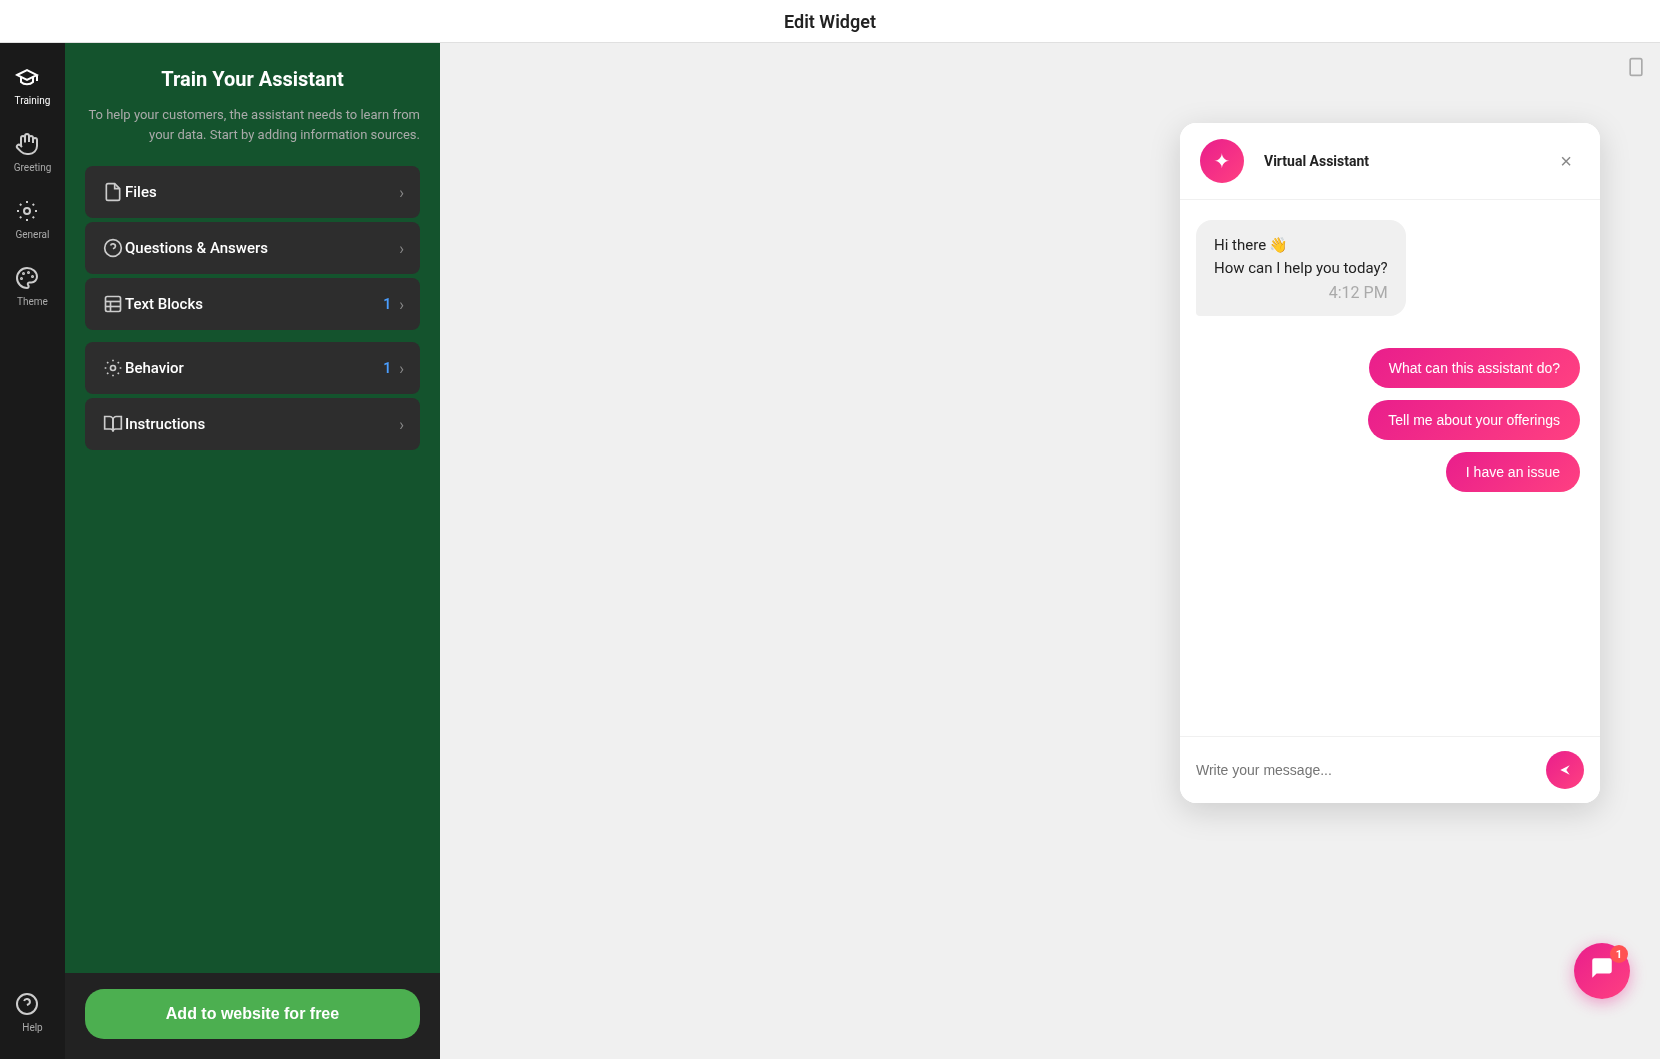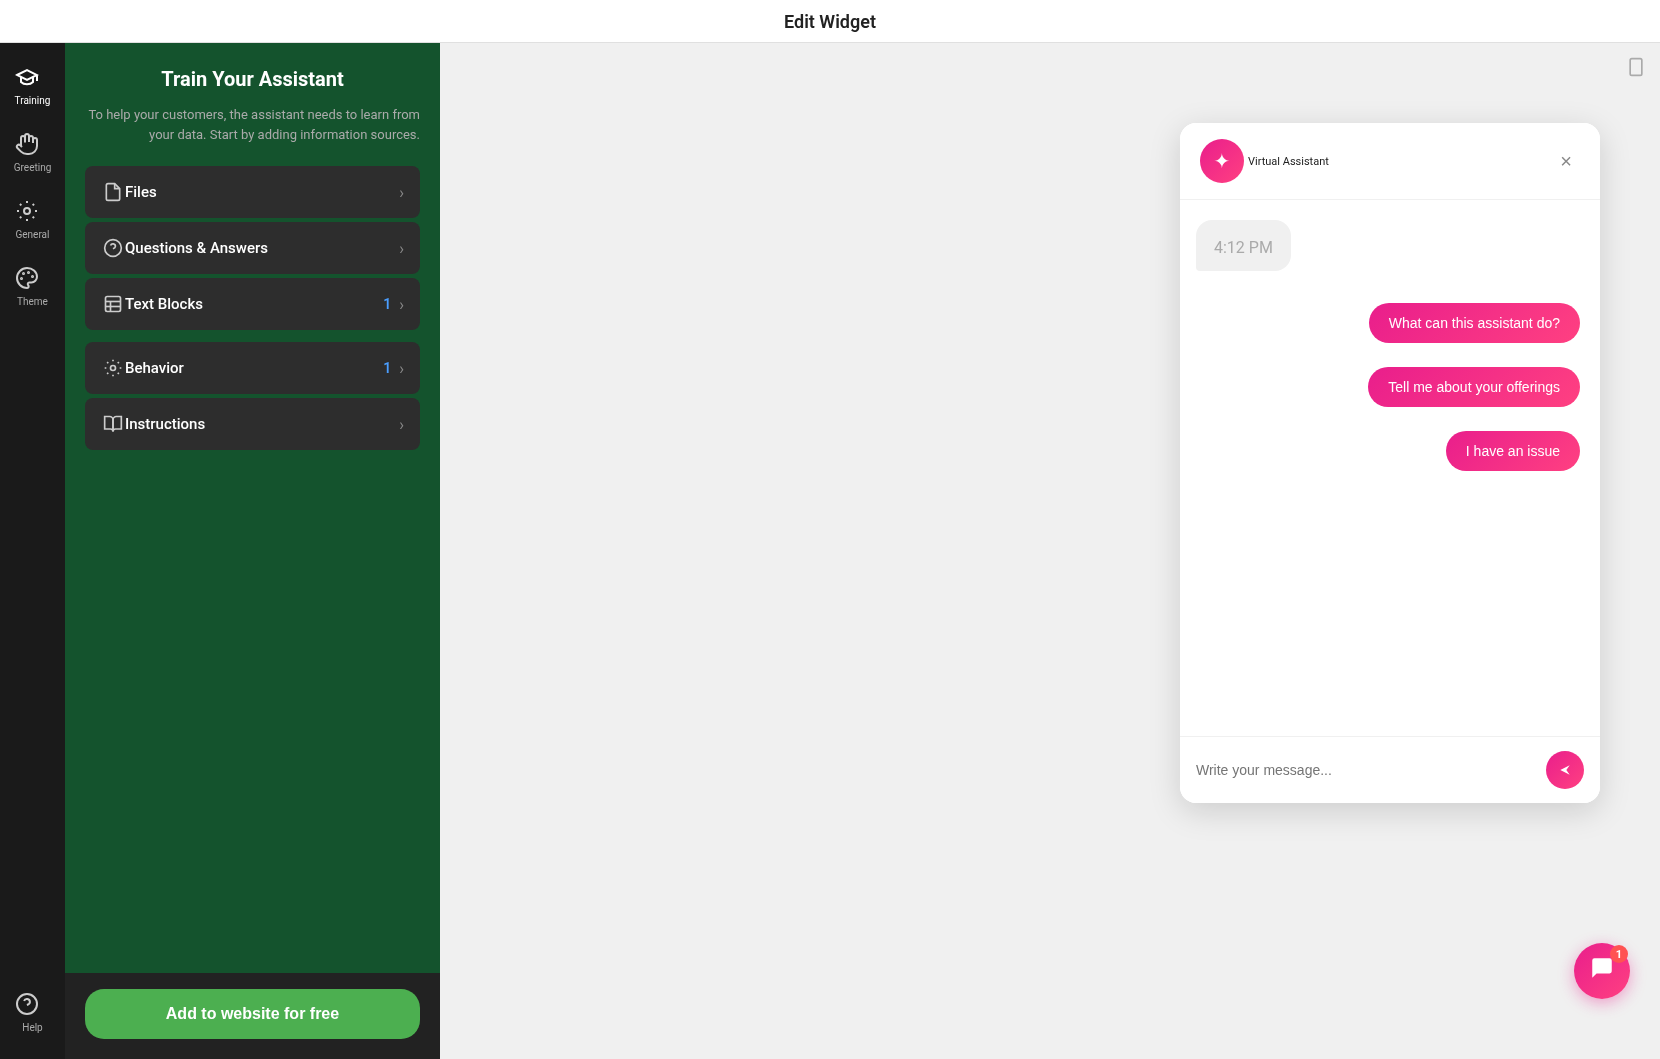--- a/index.html
+++ b/index.html
@@ -196,24 +196,24 @@
       background: linear-gradient(135deg, #e91e8c, #ff4081);
       border-radius: 50%;
       display: flex;
       align-items: center;
       justify-content: center;
       font-size: 20px;
       color: #fff;
       flex-shrink: 0;
     }
     .chat-header-title {
-      font-size: 11px;
-      font-weight: 400;
+      font-size: 14px;
+      font-weight: 700;
       color: #222;
-      margin-left: 4px;
+      margin-left: 20px;
       flex: 1;
     }
     .chat-close-btn {
       width: 28px;
       height: 28px;
       background: none;
       border: none;
       cursor: pointer;
       color: #888;
       font-size: 20px;
@@ -252,21 +252,21 @@
       font-size: 16px;
       color: #aaa;
       margin-top: 4px;
       text-align: right;
     }
 
     .suggested-msgs {
       display: flex;
       flex-direction: column;
       align-items: flex-end;
-      gap: 24px;
+      gap: 12px;
       margin-top: 20px;
       padding: 0 4px;
     }
     .suggested-btn {
       background: linear-gradient(135deg, #e91e8c, #ff4081);
       color: #fff;
       border: none;
       border-radius: 24px;
       padding: 12px 20px;
       font-size: 14px;
@@ -502,20 +502,21 @@
         <div class="chat-avatar">
           <span style="font-size:20px">✦</span>
         </div>
         <span class="chat-header-title">Virtual Assistant</span>
         <button class="chat-close-btn">×</button>
       </div>
 
       <div class="chat-messages">
         <div class="msg-bot">
           <div class="msg-bot-bubble">
+            <div class="msg-bot-text">Hi there 👋<br>How can I help you today?</div>
             <div class="msg-time">4:12 PM</div>
           </div>
         </div>
 
         <div class="suggested-msgs">
           <button class="suggested-btn">What can this assistant do?</button>
           <button class="suggested-btn">Tell me about your offerings</button>
           <button class="suggested-btn">I have an issue</button>
         </div>
       </div>

